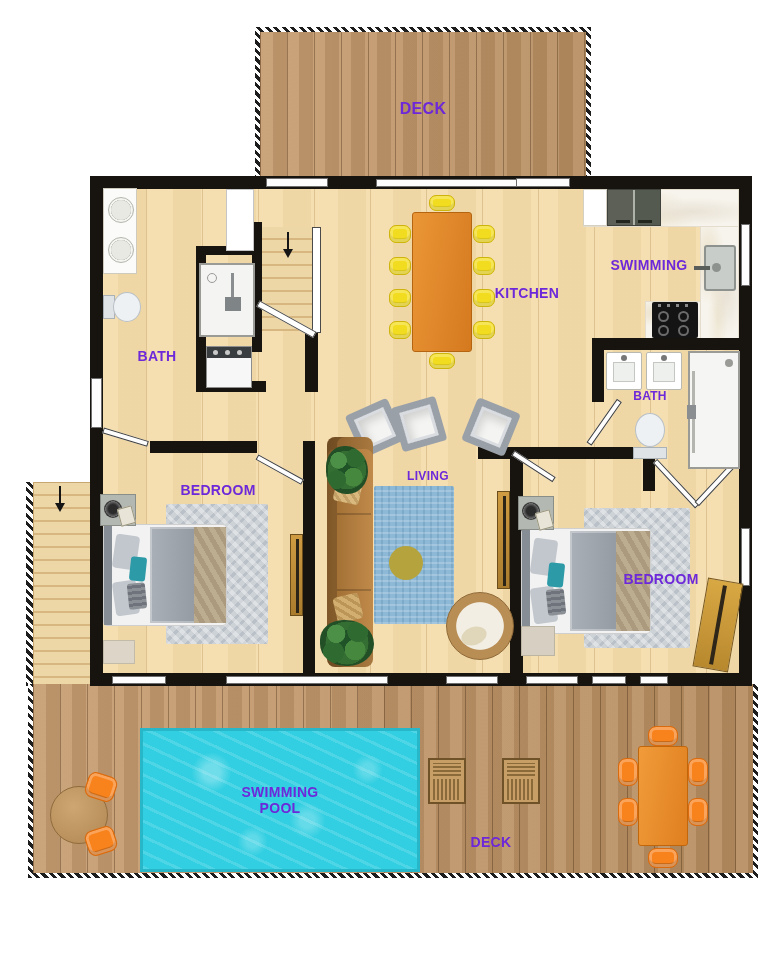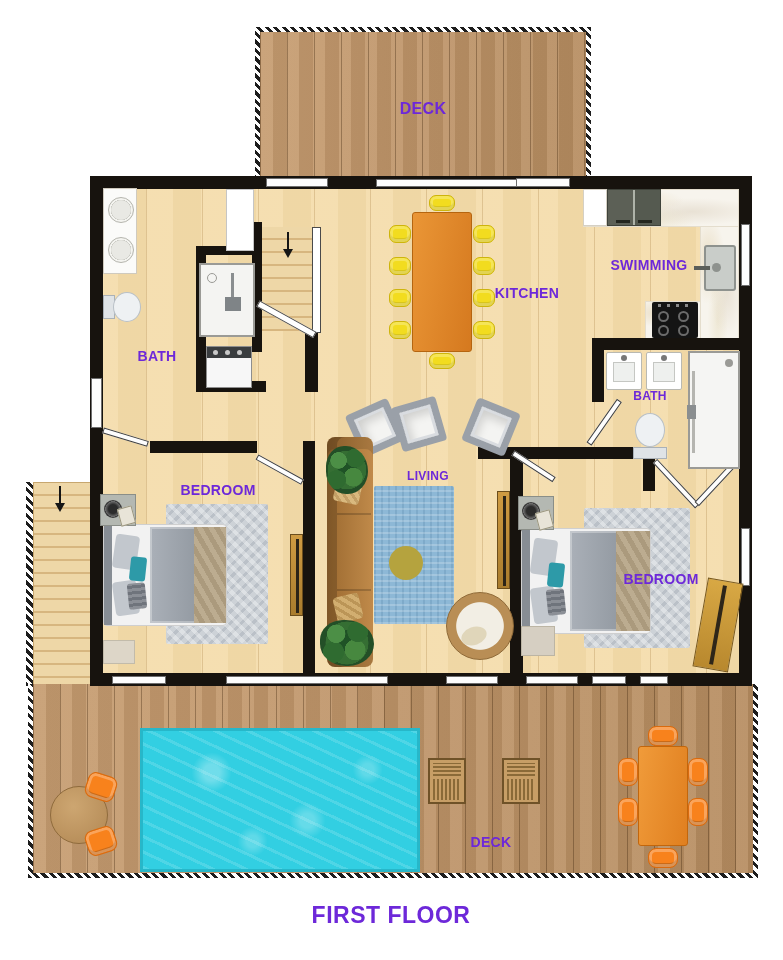--- a/index.html
+++ b/index.html
@@ -275,17 +275,17 @@
   <div class="ochair" style="left:688px;top:798px;width:20px;height:28px;"></div>
 
   <div class="label" style="left:353px;top:100px;width:140px;font-size:16px;">DECK</div>
   <div class="label" style="left:589px;top:257px;width:120px;font-size:14px;">SWIMMING</div>
   <div class="label" style="left:467px;top:285px;width:120px;font-size:14px;">KITCHEN</div>
   <div class="label" style="left:97px;top:348px;width:120px;font-size:14px;">BATH</div>
   <div class="label" style="left:590px;top:389px;width:120px;font-size:12px;">BATH</div>
   <div class="label" style="left:368px;top:469px;width:120px;font-size:12px;">LIVING</div>
   <div class="label" style="left:138px;top:482px;width:160px;font-size:14px;">BEDROOM</div>
   <div class="label" style="left:581px;top:571px;width:160px;font-size:14px;">BEDROOM</div>
+  <div class="label wrap" style="left:222px;top:784px;width:116px;font-size:14px;">SWIMMING POOL</div>
   <div class="label" style="left:431px;top:834px;width:120px;font-size:14px;">DECK</div>
 
-  <div class="label" style="left:241px;top:902px;width:300px;font-size:23px;letter-spacing:.5px;">FIRST FLOOR</div>
 
 </div>
 
 </body></html>

